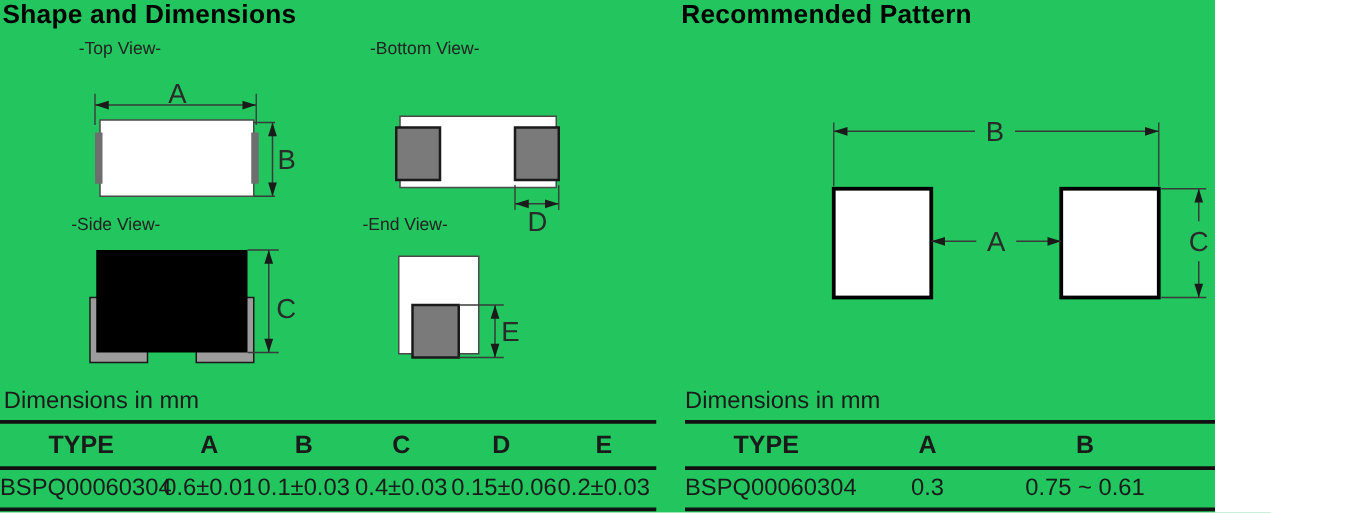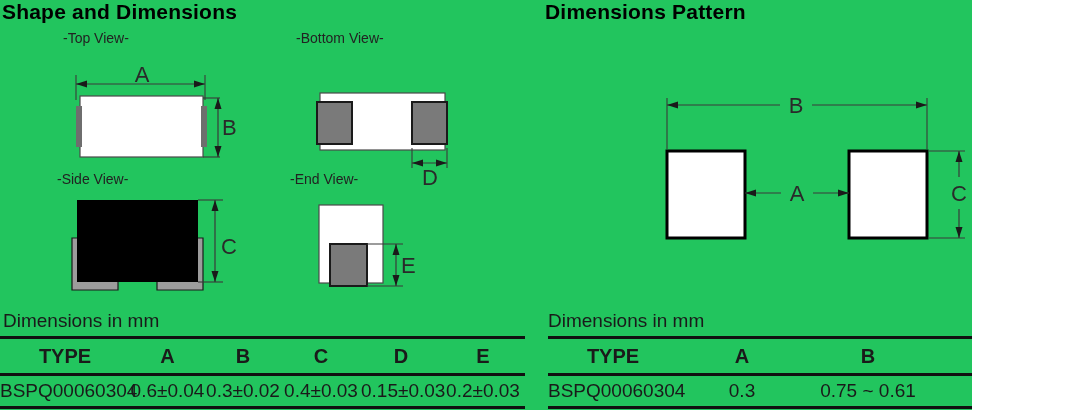--- a/index.html
+++ b/index.html
@@ -118,29 +118,29 @@
     <div class="tr head">
       <div class="tc c0">TYPE</div>
       <div class="tc c1">A</div>
       <div class="tc c2">B</div>
       <div class="tc c3">C</div>
       <div class="tc c4">D</div>
       <div class="tc c5">E</div>
     </div>
     <div class="tr data">
       <div class="tc c0">BSPQ00060304</div>
-      <div class="tc c1">0.6±0.04</div>
-      <div class="tc c2">0.3±0.02</div>
+      <div class="tc c1">0.6±0.01</div>
+      <div class="tc c2">0.1±0.03</div>
       <div class="tc c3">0.4±0.03</div>
-      <div class="tc c4">0.15±0.03</div>
+      <div class="tc c4">0.15±0.06</div>
       <div class="tc c5">0.2±0.03</div>
     </div>
   </div>
 
-  <div class="abs section-title" style="left:545px;top:0;">Dimensions Pattern</div>
+  <div class="abs section-title" style="left:545px;top:0;">Recommended Pattern</div>
 
   <svg class="abs" style="left:630px;top:75px;" width="410" height="185">
     <defs>
       <marker id="ar-pat" viewBox="0 0 12 8" refX="11.5" refY="4" markerWidth="12" markerHeight="8" markerUnits="userSpaceOnUse" orient="auto-start-reverse">
         <path d="M0.5,0.5 L11.5,4 L0.5,7.5 z" fill="#1a1a1a"></path>
       </marker>
     </defs>
     <rect x="37" y="76" width="78" height="87" fill="#ffffff" stroke="#000000" stroke-width="3"></rect>
     <rect x="219" y="76" width="78" height="87" fill="#ffffff" stroke="#000000" stroke-width="3"></rect>
     <g>

